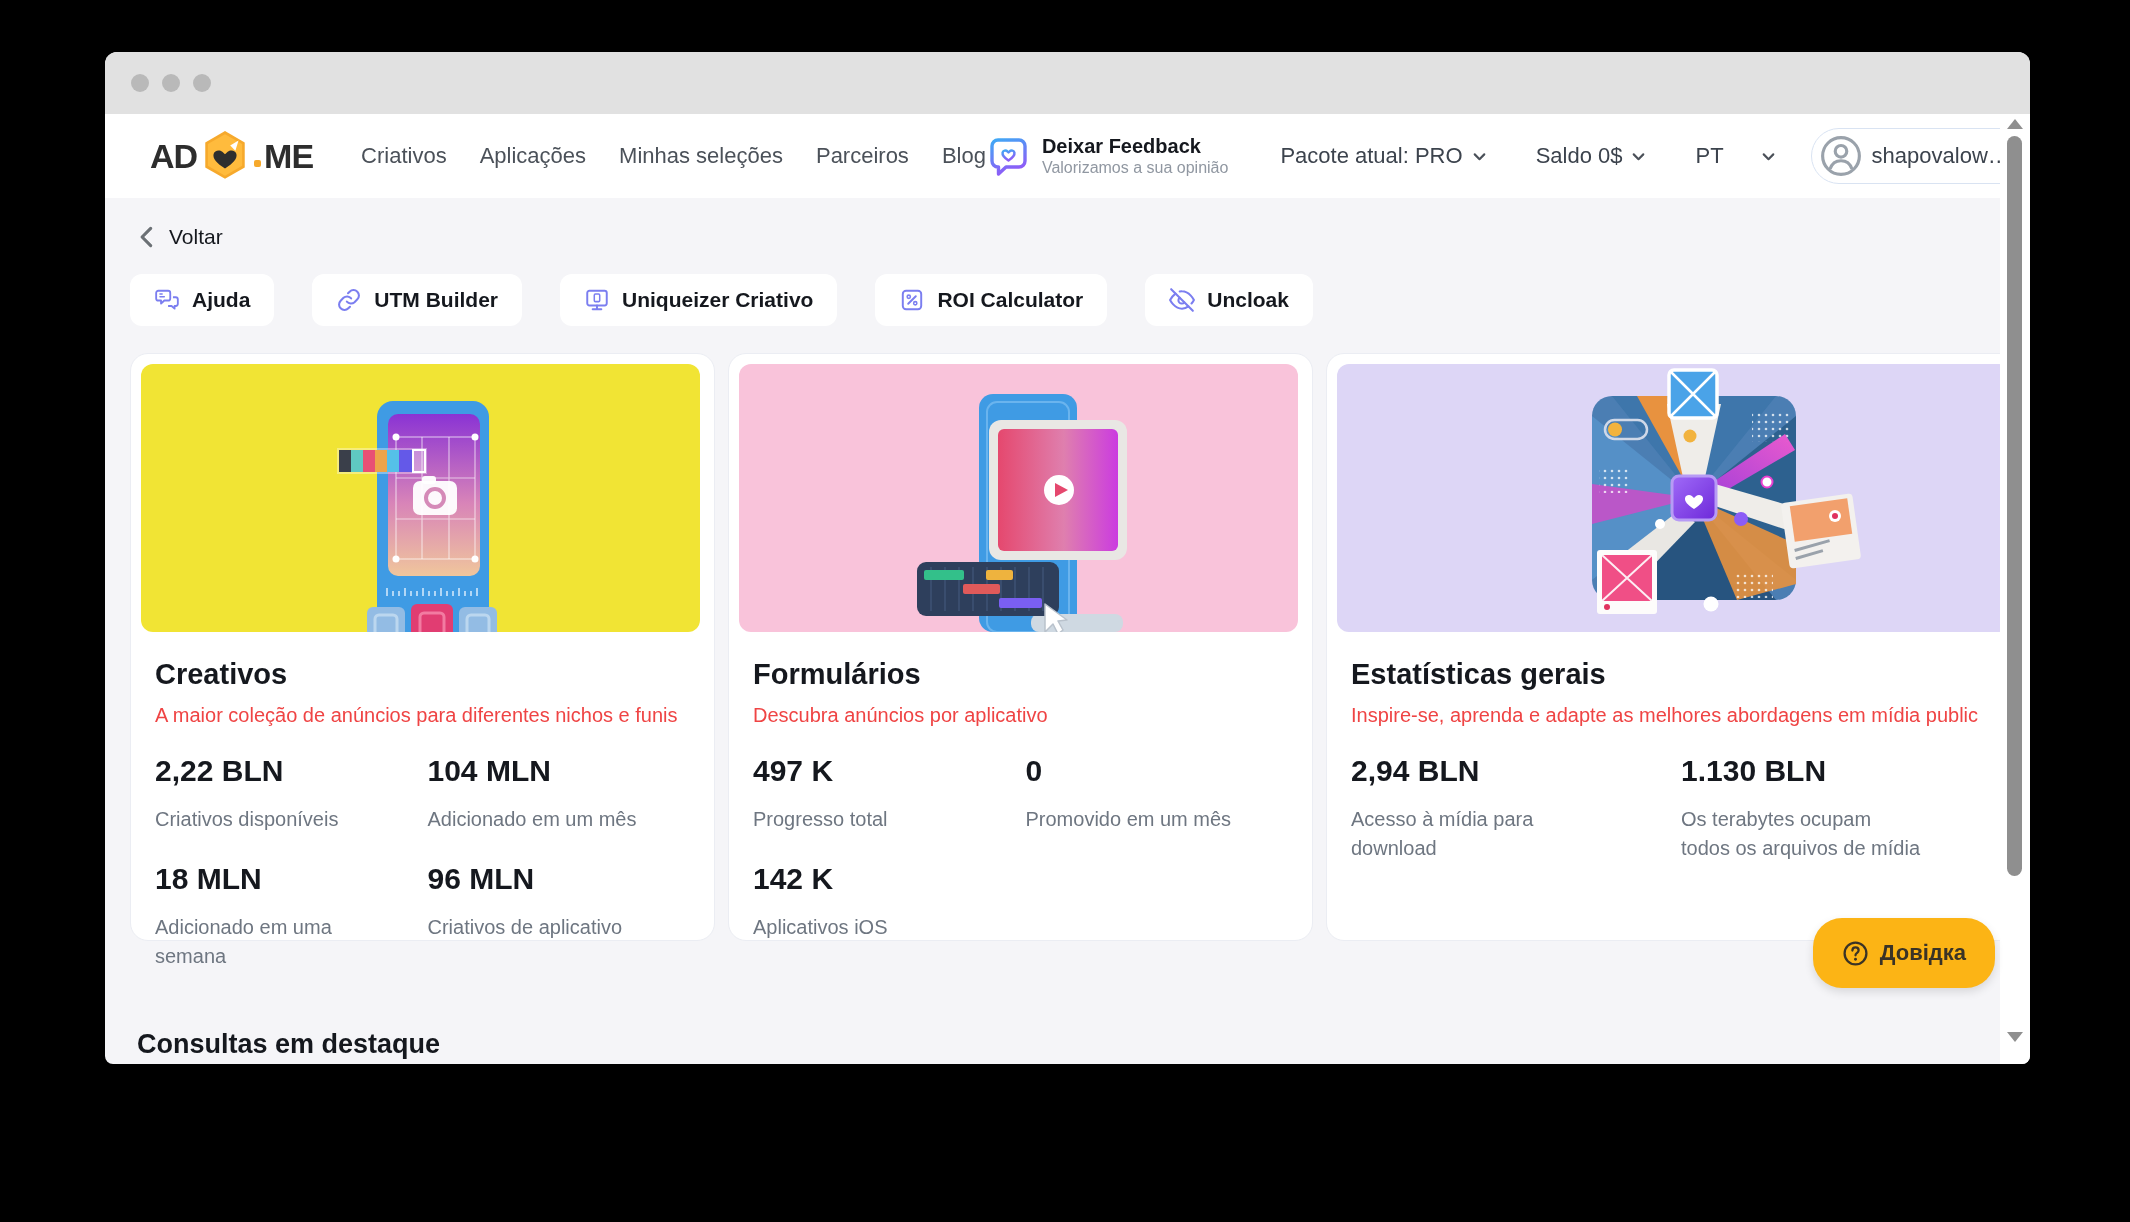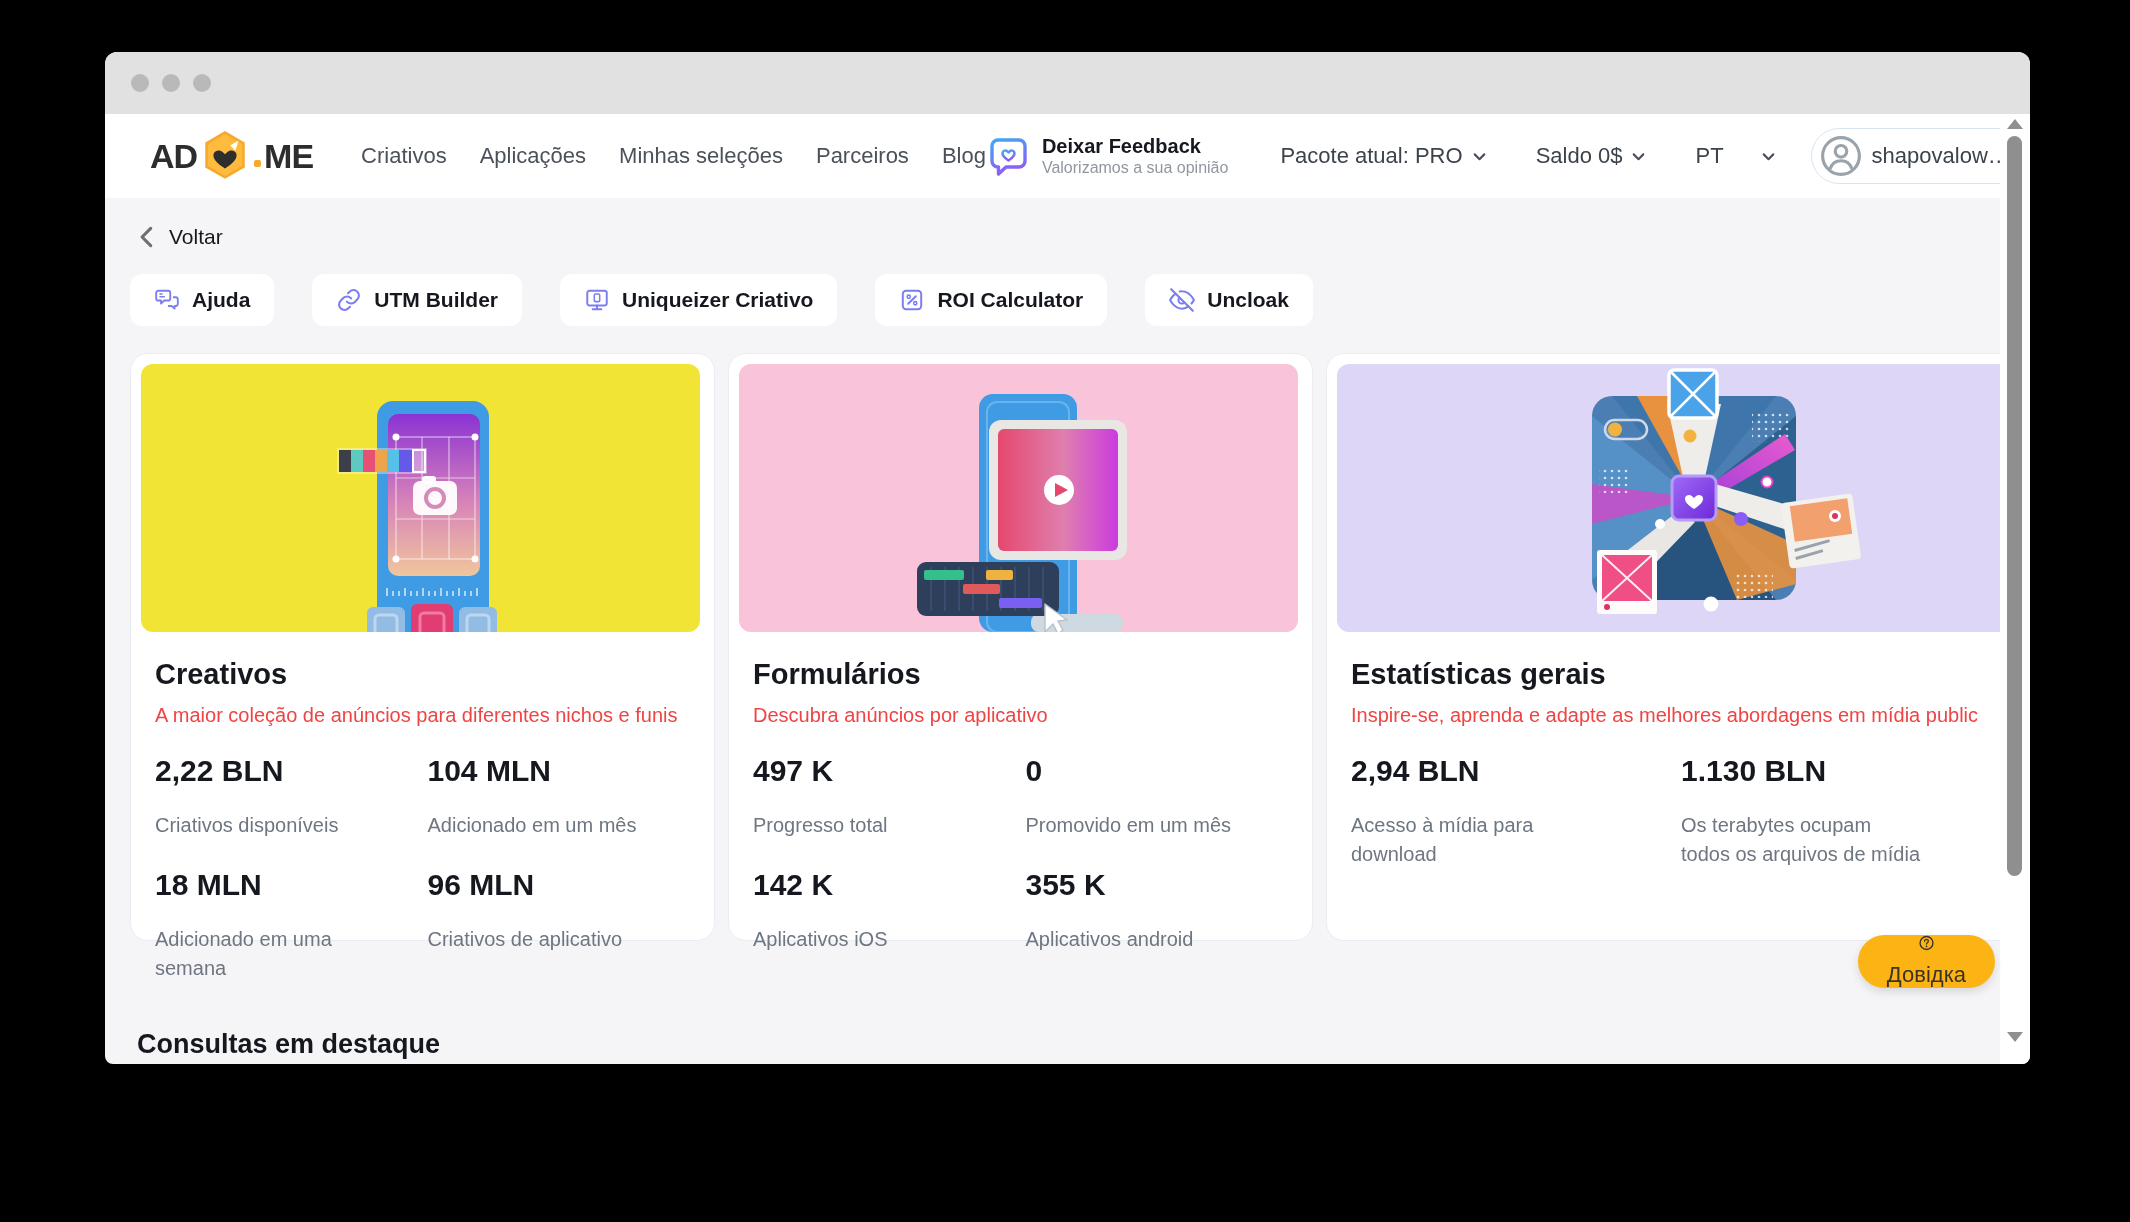--- a/index.html
+++ b/index.html
@@ -29,30 +29,30 @@
   .chip{display:flex;align-items:center;gap:12px;background:#fff;border-radius:12px;height:52px;padding:0 24px;font-size:21px;font-weight:700;color:#15181e;cursor:pointer;}
   .cards{display:flex;gap:13px;margin:27px 0 0 25px;}
   .card{background:#fff;border:1px solid #ebedf3;border-radius:18px;width:585px;height:588px;padding:10px 14px 0 10px;box-sizing:border-box;flex:none;cursor:pointer;}
   .card.wide{width:700px;}
   .illus{height:268px;border-radius:12px;overflow:hidden;}
   .illus svg{display:block;}
   .card-title{font-size:29px;font-weight:700;color:#15181e;margin:26px 0 0 14px;}
   .card-sub{font-size:20px;color:#ef4444;margin:13px 0 0 14px;white-space:nowrap;overflow:hidden;}
   .stats{display:grid;grid-template-columns:1fr 1fr;row-gap:28px;margin:27px 0 0 14px;}
   .stat-value{font-size:30px;font-weight:700;color:#15181e;}
-  .stat-label{font-size:20px;color:#6e7681;margin-top:23px;line-height:1.45;white-space:pre-line;max-width:245px;}
+  .stat-label{font-size:20px;color:#6e7681;margin-top:17px;line-height:1.45;white-space:pre-line;max-width:245px;}
   .featured{font-size:27px;font-weight:700;color:#15181e;margin:88px 0 0 32px;}
   
   .scrollbar{position:absolute;top:62px;right:0;bottom:0;width:30px;background:#fff;z-index:40;}
   .sb-up,.sb-down{position:absolute;left:7px;width:0;height:0;border-left:8px solid transparent;border-right:8px solid transparent;cursor:pointer;}
   .sb-up{top:5px;border-bottom:10px solid #8f8f8f;}
   .sb-down{bottom:22px;border-top:10px solid #8f8f8f;}
   .sb-thumb{position:absolute;left:7px;top:22px;width:15px;height:740px;border-radius:8px;background:#8f8f8f;cursor:grab;}
   
-  .help-btn{position:absolute;right:35px;bottom:76px;height:53px;display:flex;align-items:center;gap:11px;background:#fcb415;border:none;border-radius:29px;padding:0 29px;font-family:"Liberation Sans",sans-serif;font-size:22px;font-weight:400;color:#3a3326;cursor:pointer;z-index:50;box-shadow:0 4px 10px rgba(0,0,0,.12);flex-direction:column;}
+  .help-btn{position:absolute;right:35px;bottom:76px;height:70px;display:flex;align-items:center;gap:11px;background:#fcb415;border:none;border-radius:29px;padding:0 29px;font-family:"Liberation Sans",sans-serif;font-size:22px;font-weight:700;color:#3a3326;cursor:pointer;z-index:50;box-shadow:0 4px 10px rgba(0,0,0,.12);}
 </style>
 </head>
 <body>
 
 <div class="window">
 
   <div class="titlebar">
     <span class="tdot"></span>
     <span class="tdot"></span>
     <span class="tdot"></span>
@@ -282,24 +282,20 @@
             <div class="stat-value">497 K</div>
             <div class="stat-label">Progresso total</div>
           </div>
           <div>
             <div class="stat-value">0</div>
             <div class="stat-label">Promovido em um mês</div>
           </div>
           <div>
             <div class="stat-value">142 K</div>
             <div class="stat-label">Aplicativos iOS</div>
-          </div>
-          <div>
-            <div class="stat-value">355 K</div>
-            <div class="stat-label">Aplicativos android</div>
           </div>
         </div>
       </div>
 
       <div class="card wide">
         <div class="illus" style="background:#ddd6f6;">
           <svg width="676" height="268" viewBox="0 0 676 268">
             <defs>
               <linearGradient id="pur" x1="0" y1="0" x2="1" y2="1">
                 <stop offset="0" stop-color="#a06bf8"></stop>

